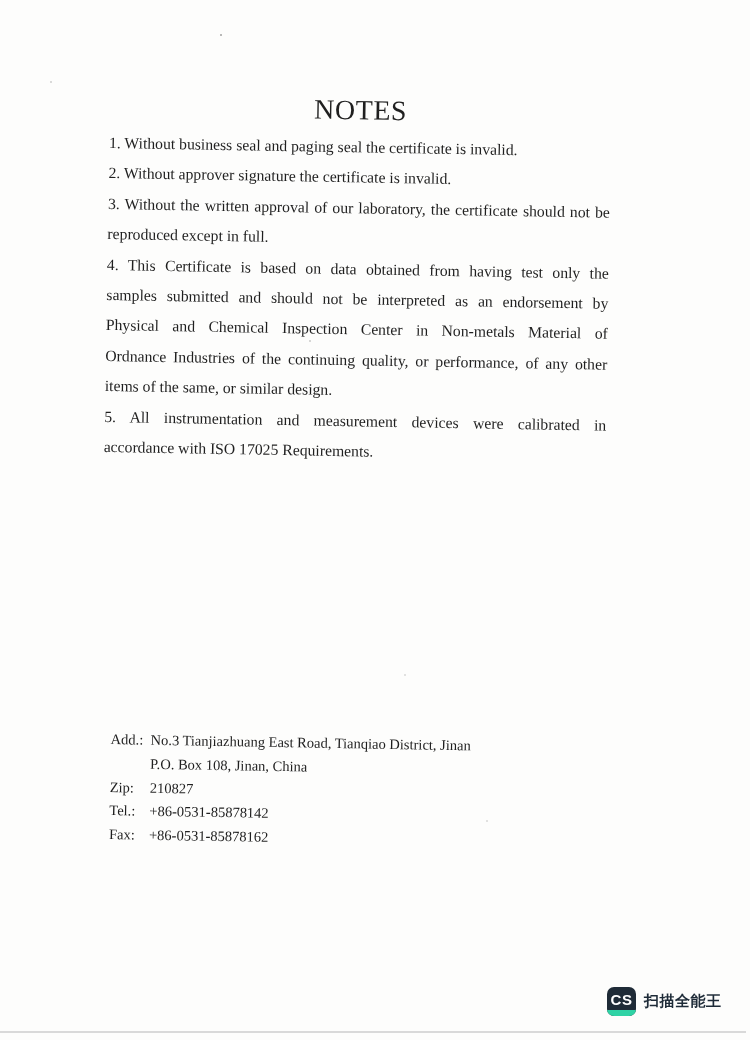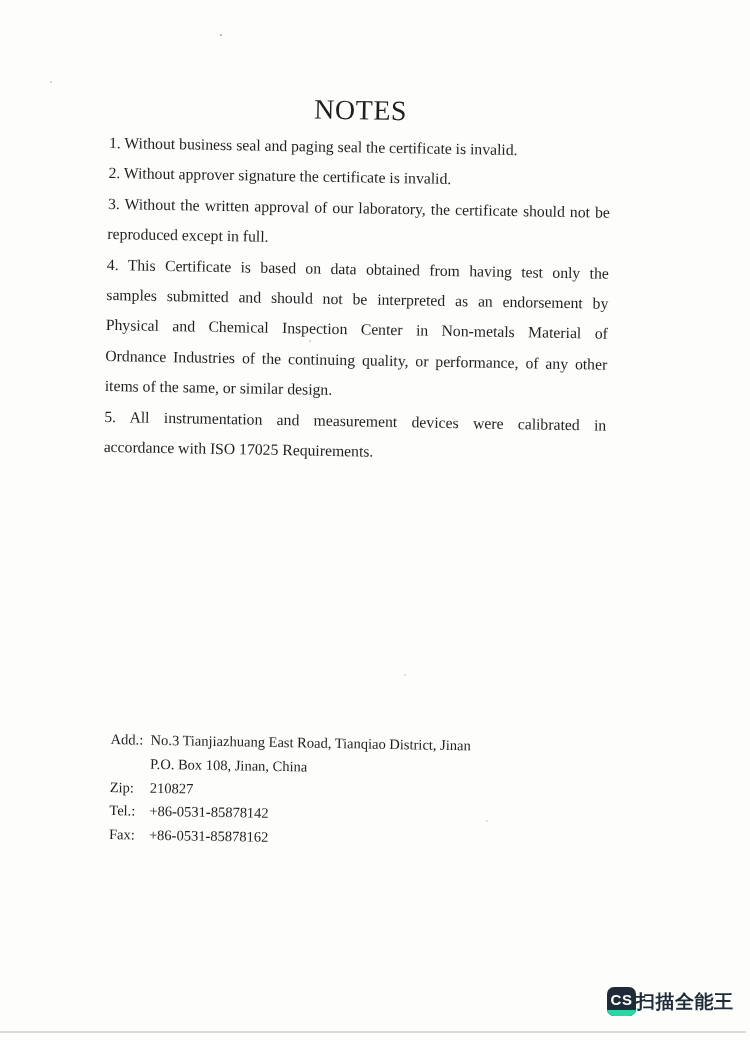--- a/index.html
+++ b/index.html
@@ -46,41 +46,41 @@
     font-size: 14.5px;
   }
   .c-row { line-height: 23.6px; white-space: nowrap; }
   .c-label { display: inline-block; width: 40px; }
   .c-indent { padding-left: 40px; }
 
   
   .watermark {
     position: absolute;
     left: 607px; top: 987px;
-    display: flex; align-items: center; 
+    display: flex; align-items: center; gap: 8px;
     font-family: "Liberation Sans", "DejaVu Sans", sans-serif;
   }
   .cs-icon {
     width: 29px; height: 29px;
     border-radius: 7px;
     background: #1f2b37;
     position: relative; overflow: hidden;
     display: flex; align-items: center; justify-content: center;
     flex: 0 0 auto;
   }
   .cs-accent {
     position: absolute; left: 0; right: 0; bottom: 0;
     height: 6px; background: #2fd3a5;
   }
   .cs-letters {
     color: #ffffff; font-weight: 700; font-size: 15px;
     position: relative; top: -2px; letter-spacing: 0.5px;
   }
   .cs-text {
-    font-size: 19px; font-weight: 700; color: #1e2b38;
+    font-size: 15px; font-weight: 700; color: #1e2b38;
     letter-spacing: 0.5px; white-space: nowrap;
   }
 
   .bottom-rule {
     position: absolute;
     left: 0; right: 4px; top: 1031px; height: 2px;
     background: #d9d9d9;
   }
 
   

